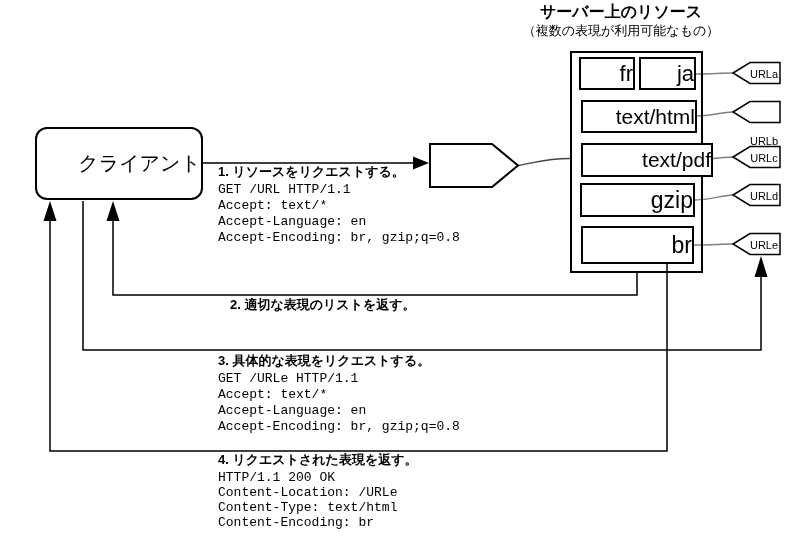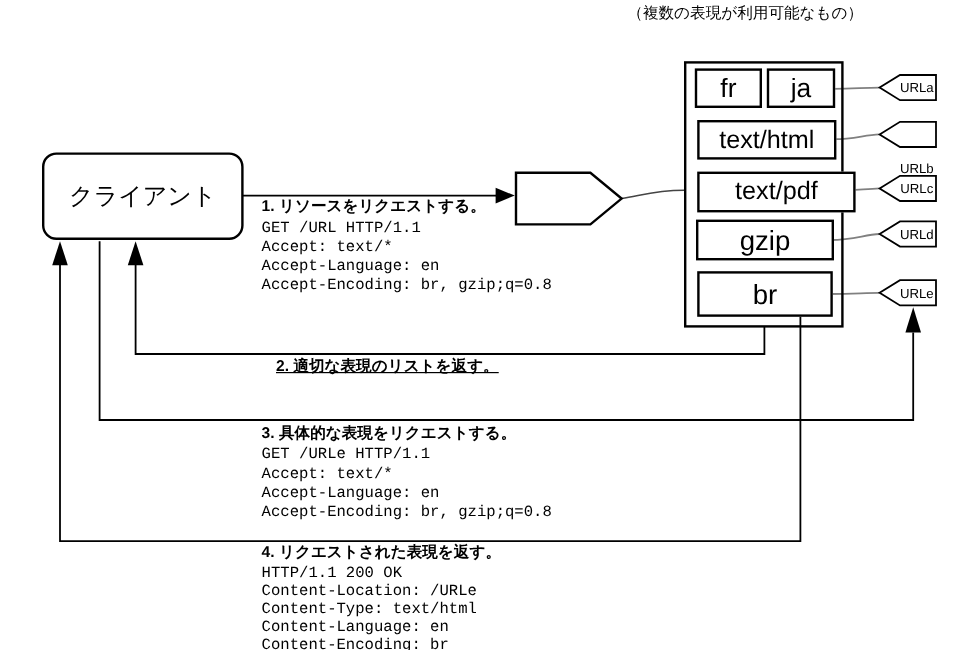--- a/index.html
+++ b/index.html
@@ -4,21 +4,21 @@
 <style>
   html,body { margin:0; padding:0; background:#fff; }
   #canvas {
     position:relative; width:801px; height:542px; background:#ffffff;
     font-family:"Liberation Sans","DejaVu Sans",sans-serif; color:#000;
     overflow:hidden;
   }
   svg { position:absolute; left:0; top:0; }
   .box {
     position:absolute; box-sizing:border-box; border:2px solid #000;
-    display:flex; align-items:center; justify-content:center; background:#fff;
+    display:flex; align-items:center; justify-content:flex-end; background:#fff;
   }
   .box.transparent { background:transparent; }
   .rlabel { white-space:nowrap; }
   .title-wrap { position:absolute; left:521px; top:2px; width:200px; text-align:center; }
   .title { font-size:16px; font-weight:bold; white-space:nowrap; line-height:20px; }
   .subtitle { font-size:13px; white-space:nowrap; line-height:17px; }
   .msg { position:absolute; }
   .msg-heading { font-size:13px; font-weight:bold; line-height:16px; margin-bottom:2px; white-space:nowrap; }
   .mono { font-family:"Liberation Mono","DejaVu Sans Mono",monospace; font-size:13px; white-space:pre; }
   .lh16 .mono-line { line-height:16px; }
@@ -62,20 +62,21 @@
     <polygon points="430,144 492,144 518,165.5 492,187 430,187" fill="#fff" stroke="#000" stroke-width="2"></polygon>
 
     <polygon points="733,73 750,62.5 780,62.5 780,83.5 750,83.5" fill="#fff" stroke="#000" stroke-width="1.5"></polygon>
     <polygon points="733,112 750,101.5 780,101.5 780,122.5 750,122.5" fill="#fff" stroke="#000" stroke-width="1.5"></polygon>
     <polygon points="733,157 750,146.5 780,146.5 780,167.5 750,167.5" fill="#fff" stroke="#000" stroke-width="1.5"></polygon>
     <polygon points="733,195 750,184.5 780,184.5 780,205.5 750,205.5" fill="#fff" stroke="#000" stroke-width="1.5"></polygon>
     <polygon points="733,244 750,233.5 780,233.5 780,254.5 750,254.5" fill="#fff" stroke="#000" stroke-width="1.5"></polygon>
   </svg>
 
   <div class="title-wrap">
+    <div class="title">サーバー上のリソース</div>
     <div class="subtitle">（複数の表現が利用可能なもの）</div>
   </div>
 
   <div class="box" style="left:35px; top:127px; width:168px; height:73px; font-size:20px;border-radius:12px;">
     <span class="rlabel">クライアント</span>
   </div>
 
   <div class="box transparent" style="left:570px; top:51px; width:133px; height:222px;"></div>
 
   <div class="box" style="left:579px; top:57px; width:56px; height:33px; font-size:22px;">
@@ -105,34 +106,33 @@
   <div class="tag-label" style="left:747px; top:234px;">URLe</div>
 
   <div class="msg lh16" style="left:218px; top:164px;">
     <div class="msg-heading">1. リソースをリクエストする。</div>
     <div class="mono mono-line">GET /URL HTTP/1.1</div>
     <div class="mono mono-line">Accept: text/*</div>
     <div class="mono mono-line">Accept-Language: en</div>
     <div class="mono mono-line">Accept-Encoding: br, gzip;q=0.8</div>
   </div>
 
-  <div class="msg lh16" style="left:230px; top:297px;text-decoration:underline;">
+  <div class="msg lh16" style="left:230px; top:297px;">
     <div class="msg-heading">2. 適切な表現のリストを返す。</div>
   </div>
 
   <div class="msg lh16" style="left:218px; top:353px;">
     <div class="msg-heading">3. 具体的な表現をリクエストする。</div>
     <div class="mono mono-line">GET /URLe HTTP/1.1</div>
     <div class="mono mono-line">Accept: text/*</div>
     <div class="mono mono-line">Accept-Language: en</div>
     <div class="mono mono-line">Accept-Encoding: br, gzip;q=0.8</div>
   </div>
 
   <div class="msg lh15" style="left:218px; top:452px;">
     <div class="msg-heading">4. リクエストされた表現を返す。</div>
     <div class="mono mono-line">HTTP/1.1 200 OK</div>
     <div class="mono mono-line">Content-Location: /URLe</div>
     <div class="mono mono-line">Content-Type: text/html</div>
-    <div class="mono mono-line">Content-Language: en</div>
     <div class="mono mono-line">Content-Encoding: br</div>
   </div>
 
 </div>
 
 </body></html>

